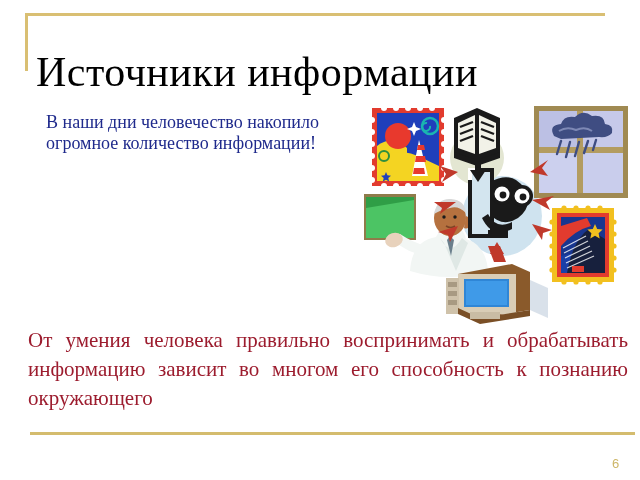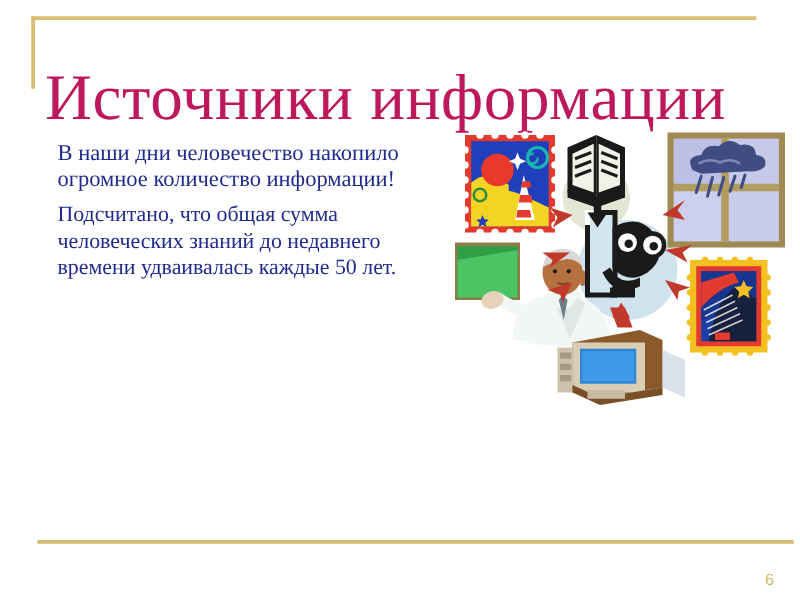--- a/index.html
+++ b/index.html
@@ -40,24 +40,24 @@
     height: 3px;
     background: #d4bc6e;
   }
 
   
   .slide-title {
     position: absolute;
     left: 36px;
     top: 20px;
     width: 570px;
-    font-size: 52px;
+    font-size: 42px;
     line-height: 48px;
     font-weight: normal;
-    color: #be185d;
+    color: #000000;
     letter-spacing: 0.5px;
     white-space: nowrap;
   }
 
   
   .blue-block {
     position: absolute;
     left: 20px;
     top: 112px;
     width: 335px;
@@ -112,24 +112,24 @@
 </head>
 <body>
 
 <div class="rule-top"></div>
 <div class="rule-left"></div>
 
 <h1 class="slide-title">Источники информации</h1>
 
 <div class="blue-block">
   <p class="blue-para p1">В наши дни человечество накопило огромное количество информации!</p>
-  <p class="blue-para p2">Подсчитано, что общая сумма человеческих знаний до недавнего времени удваивалась каждые 50 лет.</p>
 </div>
 
 <div class="red-block">
+  <div>От умения человека правильно воспринимать и обрабатывать информацию зависит во многом его способность к познанию окружающего</div>
 </div>
 
 <div class="rule-bottom"></div>
 
 <div class="page-number">6</div>
 
 <div class="collage">
 <svg width="276" height="228" viewBox="0 0 276 228" xmlns="http://www.w3.org/2000/svg">
 
   <defs>

